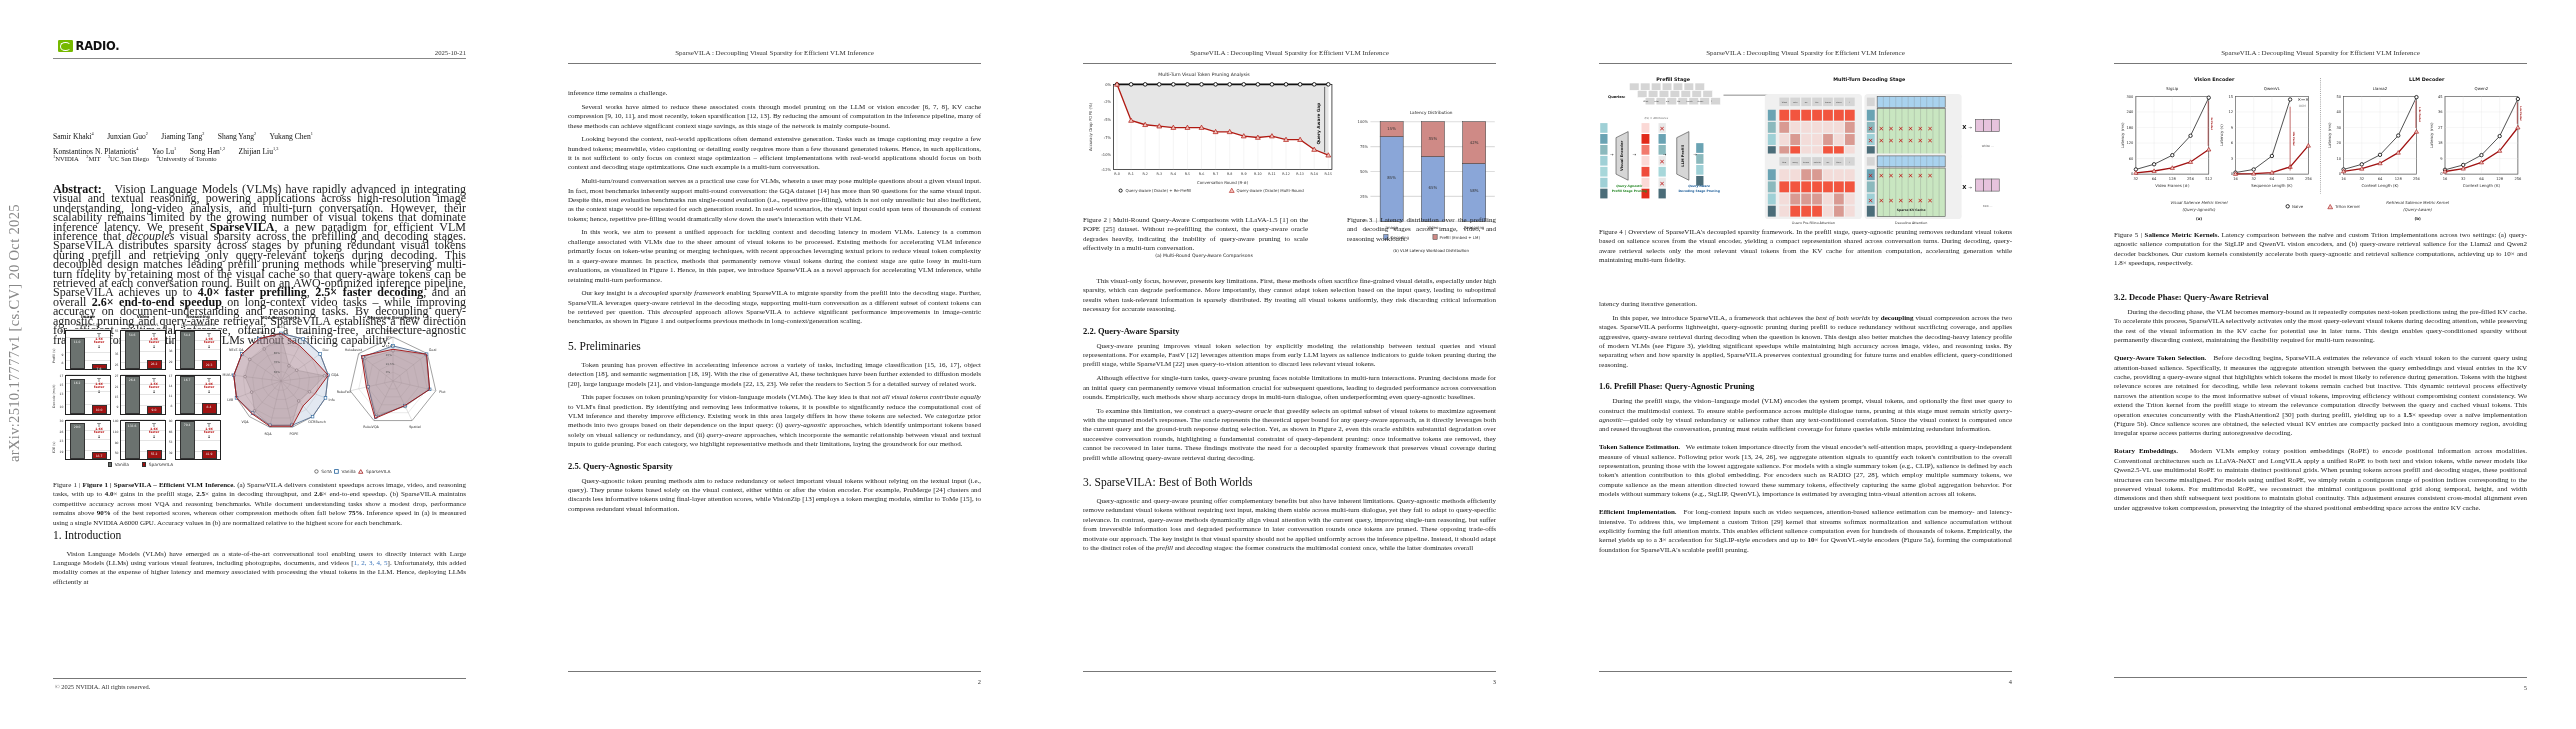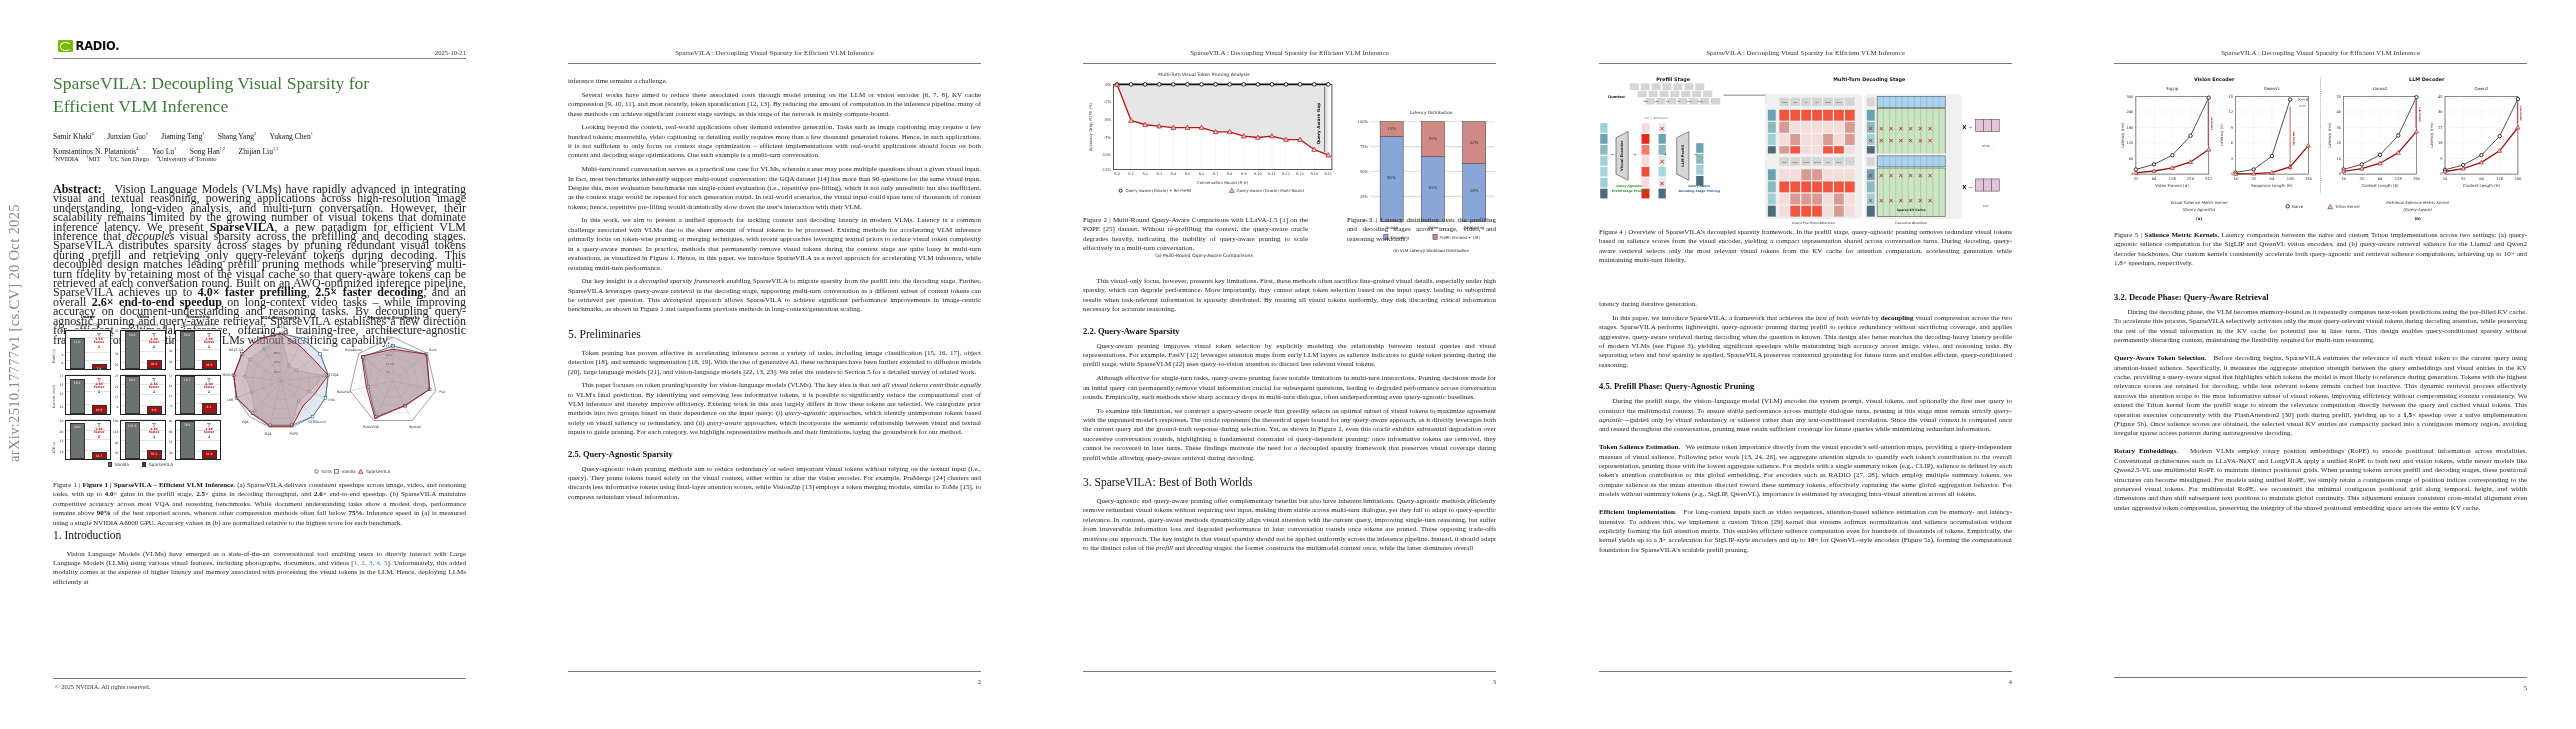--- a/index.html
+++ b/index.html
@@ -60,24 +60,20 @@
 <body>
 
 <div class="page" style="left:0">
   <div class="arxiv">arXiv:2510.17777v1  [cs.CV]  20 Oct 2025</div>
   <div class="logo">
     <div class="logo-mark"></div>
     <span class="logo-text">RADIO.</span>
   </div>
   <div class="date">2025-10-21</div>
   <div class="hr1"></div>
-  <div class="title">
-    <div>SparseVILA: Decoupling Visual Sparsity for</div>
-    <div>Efficient VLM Inference</div>
-  </div>
   <div class="authors">
     <div id="auth-row1"><span>Samir Khaki<sup>4</sup></span><span>Junxian Guo<sup>2</sup></span><span>Jiaming Tang<sup>2</sup></span><span>Shang Yang<sup>2</sup></span><span>Yukang Chen<sup>1</sup></span></div>
     <div id="auth-row2"><span>Konstantinos N. Plataniotis<sup>4</sup></span><span>Yao Lu<sup>1</sup></span><span>Song Han<sup>1,2</sup></span><span>Zhijian Liu<sup>1,3</sup></span></div>
   </div>
   <div class="affil" id="affil"><span><sup>1</sup>NVIDIA</span><span><sup>2</sup>MIT</span><span><sup>3</sup>UC San Diego</span><span><sup>4</sup>University of Toronto</span></div>
 
   <div class="abstract">
     <p><b>Abstract:</b>&nbsp;&nbsp;&nbsp;<span>Vision Language Models (VLMs) have rapidly advanced in integrating visual and textual reasoning, powering applications across high-resolution image understanding, long-video analysis, and multi-turn conversation. However, their scalability remains limited by the growing number of visual tokens that dominate inference latency. We present </span><b>SparseVILA</b><span>, a new paradigm for efficient VLM inference that </span><i>decouples</i><span> visual sparsity across the prefilling and decoding stages. SparseVILA distributes sparsity across stages by pruning redundant visual tokens during prefill and retrieving only query-relevant tokens during decoding. This decoupled design matches leading prefill pruning methods while preserving multi-turn fidelity by retaining most of the visual cache so that query-aware tokens can be retrieved at each conversation round. Built on an AWQ-optimized inference pipeline, SparseVILA achieves up to </span><b>4.0× faster prefilling</b><span>, </span><b>2.5× faster decoding</b><span>, and an overall </span><b>2.6× end-to-end speedup</b><span> on long-context video tasks – while improving accuracy on document-understanding and reasoning tasks. By decoupling query-agnostic pruning and query-aware retrieval, SparseVILA establishes a new direction for efficient multimodal inference, offering a training-free, architecture-agnostic framework for accelerating large VLMs without sacrificing capability.</span></p>
   </div>
 
@@ -434,21 +430,21 @@
     <h2 class="sec" style="margin-top:0">1.  Introduction</h2>
     <p class="body"><span>Vision Language Models (VLMs) have emerged as a state-of-the-art conversational tool enabling users to directly interact with Large Language Models (LLMs) using various visual features, including photographs, documents, and videos [</span><span class="cite">1, 2, 3, 4, 5</span><span>]. Unfortunately, this added modality comes at the expense of higher latency and memory associated with processing the visual tokens in the LLM. Hence, deploying LLMs efficiently at</span></p>
   </div>
   <div class="foot" style="top:678px">
     <div style="font-size:6.4px;color:#333;margin-top:3.6px;margin-left:1.8px">© 2025 NVIDIA. All rights reserved.</div>
   </div>
 </div>
 
 <div class="page" style="left:515px">
   <div class="runhead">SparseVILA : Decoupling Visual Sparsity for Efficient VLM Inference</div>
-  <div class="inner" style="top:77px">
+  <div class="inner" style="top:89px">
     <p class="body noind">inference time remains a challenge.</p>
     <p class="body">Several works have aimed to reduce these associated costs through model pruning on the LLM or vision encoder [6, 7, 8], KV cache compression [9, 10, 11], and most recently, token sparsification [12, 13]. By reducing the amount of computation in the inference pipeline, many of these methods can achieve significant context stage savings, as this stage of the network is mainly compute-bound.</p>
     <p class="body">Looking beyond the context, real-world applications often demand extensive generation. Tasks such as image captioning may require a few hundred tokens; meanwhile, video captioning or detailing easily requires more than a few thousand generated tokens. Hence, in such applications, it is not sufficient to only focus on context stage optimization – efficient implementations with real-world applications should focus on both context and decoding stage optimizations. One such example is a multi-turn conversation.</p>
     <p class="body">Multi-turn/round conversation serves as a practical use case for VLMs, wherein a user may pose multiple questions about a given visual input. In fact, most benchmarks inherently support multi-round conversation: the GQA dataset [14] has more than 90 questions for the same visual input. Despite this, most evaluation benchmarks run single-round evaluation (i.e., repetitive pre-filling), which is not only unrealistic but also inefficient, as the context stage would be repeated for each generation round. In real-world scenarios, the visual input could span tens of thousands of context tokens; hence, repetitive pre-filling would dramatically slow down the user's interaction with their VLM.</p>
     <p class="body">In this work, we aim to present a unified approach for tackling context and decoding latency in modern VLMs. Latency is a common challenge associated with VLMs due to the sheer amount of visual tokens to be processed. Existing methods for accelerating VLM inference primarily focus on token-wise pruning or merging techniques, with recent approaches leveraging textual priors to reduce visual token complexity in a query-aware manner. In practice, methods that permanently remove visual tokens during the context stage are quite lossy in multi-turn evaluations, as visualized in Figure 1. Hence, in this paper, we introduce SparseVILA as a novel approach for accelerating VLM inference, while retaining multi-turn performance.</p>
     <p class="body"><span>Our key insight is a </span><i>decoupled sparsity framework</i><span> enabling SparseVILA to migrate sparsity from the prefill into the decoding stage. Further, SparseVILA leverages query-aware retrieval in the decoding stage, supporting multi-turn conversation as a different subset of context tokens can be retrieved per question. This </span><i>decoupled</i><span> approach allows SparseVILA to achieve significant performance improvements in image-centric benchmarks, as shown in Figure 1 and outperforms previous methods in long-context/generation scaling.</span></p>
     <h2 class="sec">5.  Preliminaries</h2>
     <p class="body">Token pruning has proven effective in accelerating inference across a variety of tasks, including image classification [15, 16, 17], object detection [18], and semantic segmentation [18, 19]. With the rise of generative AI, these techniques have been further extended to diffusion models [20], large language models [21], and vision-language models [22, 13, 23]. We refer the readers to Section 5 for a detailed survey of related work.</p>
     <p class="body"><span>This paper focuses on token pruning/sparsity for vision-language models (VLMs). The key idea is that </span><i>not all visual tokens contribute equally</i><span> to VLM's final prediction. By identifying and removing less informative tokens, it is possible to significantly reduce the computational cost of VLM inference and thereby improve efficiency. Existing work in this area largely differs in how these tokens are selected. We categorize prior methods into two groups based on their dependence on the input query: (i) </span><i>query-agnostic</i><span> approaches, which identify unimportant tokens based solely on visual saliency or redundancy, and (ii) </span><i>query-aware</i><span> approaches, which incorporate the semantic relationship between visual and textual inputs to guide pruning. For each category, we highlight representative methods and their limitations, laying the groundwork for our method.</span></p>
     <h3 class="sub">2.5.  Query-Agnostic Sparsity</h3>
@@ -860,21 +856,21 @@
         <text x="353" y="250" font-size="5.5" fill="#333" text-anchor="middle">Query Pre-filling Attention</text>
         <text x="514" y="250" font-size="5.5" fill="#333" text-anchor="middle">Decoding Attention</text>
       </svg>
   </div>
   <div class="abs" style="left:53px;top:228px;width:413px">
     <p class="caption">Figure 4 | Overview of SparseVILA's decoupled sparsity framework. In the prefill stage, query-agnostic pruning removes redundant visual tokens based on salience scores from the visual encoder, yielding a compact representation shared across conversation turns. During decoding, query-aware retrieval selects only the most relevant visual tokens from the KV cache for attention computation, accelerating generation while maintaining multi-turn fidelity.</p>
   </div>
   <div class="inner" style="top:300px">
     <p class="body noind">latency during iterative generation.</p>
     <p class="body"><span>In this paper, we introduce SparseVILA, a framework that achieves the </span><i>best of both worlds</i><span> by </span><b>decoupling</b><span> visual compression across the two stages. SparseVILA performs lightweight, query-agnostic pruning during prefill to reduce redundancy without sacrificing coverage, and applies aggressive, query-aware retrieval during decoding when the question is known. This design also better matches the decoding-heavy latency profile of modern VLMs (see Figure 3), yielding significant speedups while maintaining high accuracy across image, video, and reasoning tasks. By separating </span><i>when</i><span> and </span><i>how</i><span> sparsity is applied, SparseVILA preserves contextual grounding for future turns and enables efficient, query-conditioned reasoning.</span></p>
-    <h3 class="sub">4.5.  Prefill Phase: Query-Agnostic Pruning</h3>
+    <h3 class="sub">1.6.  Prefill Phase: Query-Agnostic Pruning</h3>
     <p class="body"><span>During the prefill stage, the vision–language model (VLM) encodes the system prompt, visual tokens, and optionally the first user query to construct the multimodal context. To ensure stable performance across multiple dialogue turns, pruning at this stage must remain strictly </span><i>query-agnostic</i><span>—guided only by visual redundancy or salience rather than any text-conditioned correlation. Since the visual context is computed once and reused throughout the conversation, pruning must retain sufficient coverage for future queries while minimizing redundant information.</span></p>
     <p class="body noind" style="margin-top:8.5px"><b>Token Salience Estimation.</b>&nbsp;&nbsp;&nbsp;<span>We estimate token importance directly from the visual encoder's self-attention maps, providing a query-independent measure of visual salience. Following prior work [13, 24, 26], we aggregate attention signals to quantify each token's contribution to the overall representation, pruning those with the lowest aggregate salience. For models with a single summary token (e.g., CLIP), salience is defined by each token's attention contribution to this global embedding. For encoders such as RADIO [27, 28], which employ multiple summary tokens, we compute salience as the mean attention directed toward these summary tokens, effectively capturing the same global aggregation behavior. For models without summary tokens (e.g., SigLIP, QwenVL), importance is estimated by averaging intra-visual attention across all tokens.</span></p>
     <p class="body noind" style="margin-top:8.5px"><b>Efficient Implementation.</b>&nbsp;&nbsp;&nbsp;<span>For long-context inputs such as video sequences, attention-based salience estimation can be memory- and latency-intensive. To address this, we implement a custom Triton [29] kernel that streams softmax normalization and salience accumulation without explicitly forming the full attention matrix. This enables efficient salience computation even for hundreds of thousands of tokens. Empirically, the kernel yields up to a </span><b>3</b><span>× acceleration for SigLIP-style encoders and up to </span><b>10</b><span>× for QwenVL-style encoders (Figure 5a), forming the computational foundation for SparseVILA's scalable prefill pruning.</span></p>
   </div>
   <div class="foot" style="top:671px">
       <span class="pnum">4</span>
     </div>
 </div>
 
 <div class="page" style="left:2061px">

